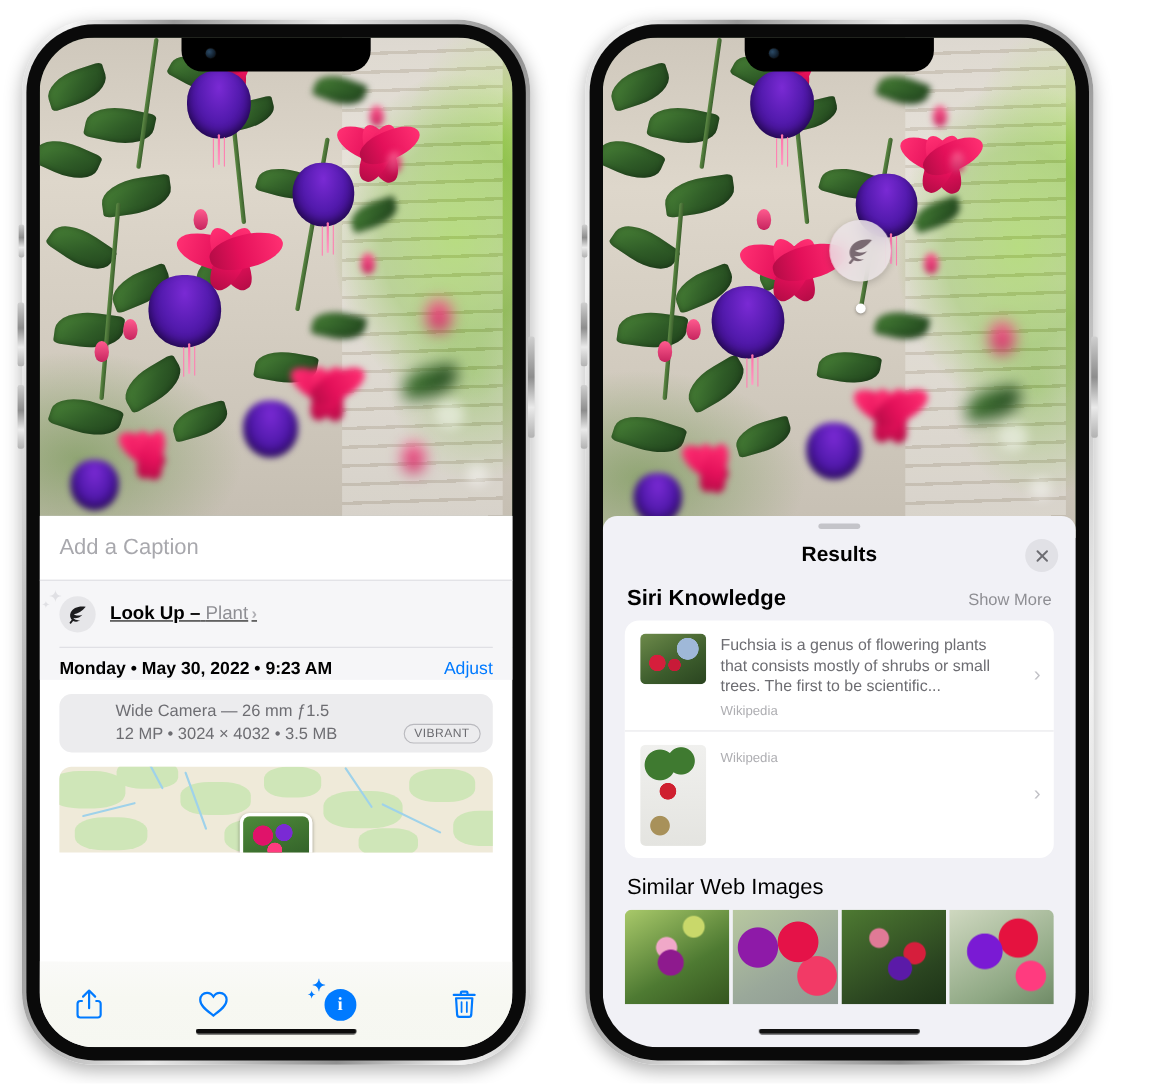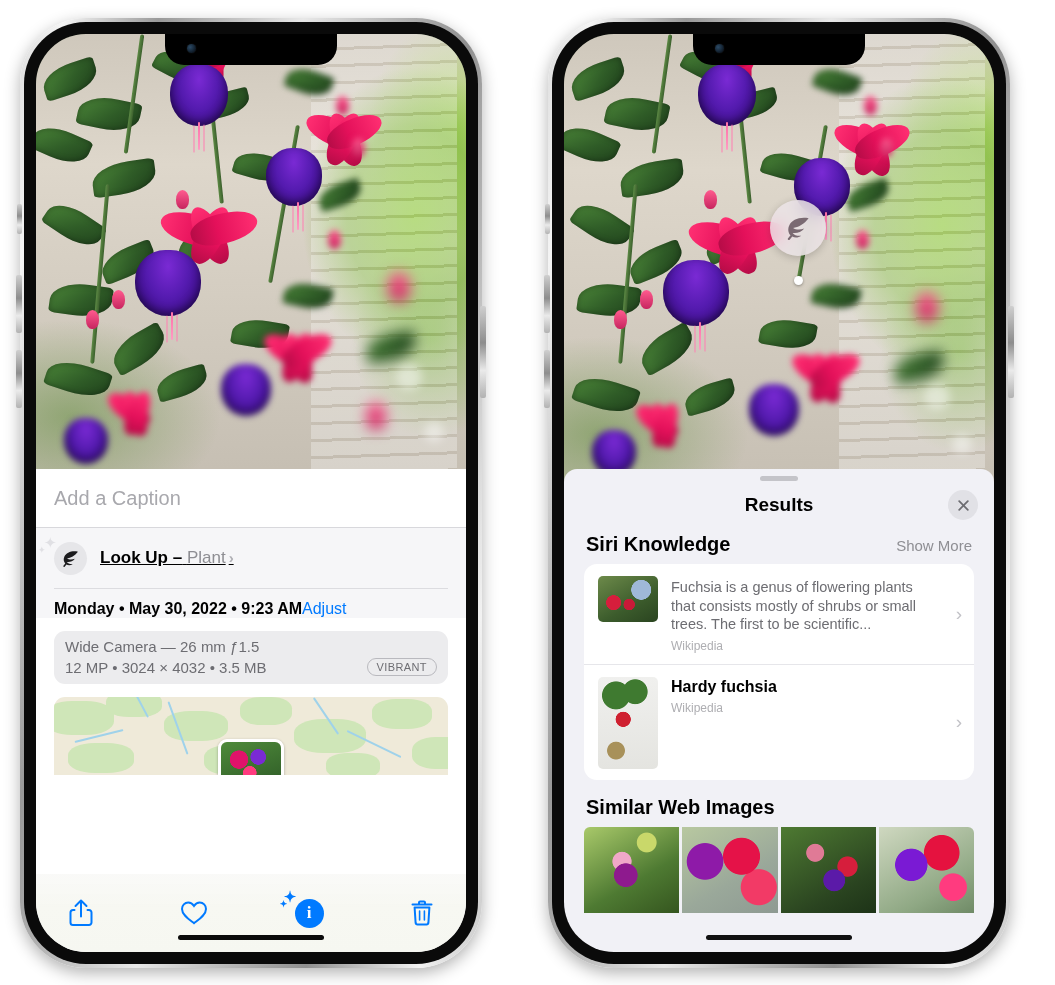--- a/index.html
+++ b/index.html
@@ -3,21 +3,21 @@
 <meta charset="utf-8">
 <style>
   html,body{margin:0;padding:0;background:#ffffff;}
   body{width:1055px;height:985px;font-family:"Liberation Sans",sans-serif;
        -webkit-font-smoothing:antialiased;overflow:hidden;}
   .stage{position:relative;width:1055px;height:985px;}
 
   
   .phone{position:absolute;top:18px;width:462px;height:950px;}
   .phone.left{left:20px;}
-  .phone.right{left:548px;}
+  .phone.right{left:532px;}
   .frame-outer{position:absolute;inset:0;border-radius:66px;
        background:linear-gradient(100deg,#dcdcdc 0%,#f4f4f4 7%,#9a9a9a 22%,#e8e8e8 45%,#8f8f8f 72%,#f2f2f2 90%,#c9c9c9 100%);
        box-shadow:0 5px 16px rgba(0,0,0,.30);}
   .frame-inner{position:absolute;left:4px;top:4px;right:4px;bottom:4px;
        border-radius:62px;background:#0a0a0a;}
   .screen{position:absolute;left:16px;top:16px;right:16px;bottom:16px;
        border-radius:50px;overflow:hidden;background:#000;}
   .notch{position:absolute;left:50%;transform:translateX(-50%);top:0;
        width:172px;height:31px;background:#000;border-radius:0 0 19px 19px;z-index:40;}
   .notch .cam{position:absolute;left:22px;top:10px;width:9px;height:9px;border-radius:50%;
@@ -86,38 +86,38 @@
        display:flex;align-items:center;justify-content:center;flex:0 0 auto;}
   .leaf-badge svg{width:21px;height:21px;}
   .spark{position:absolute;color:#e0e0e4;line-height:1;}
   .spark.a{left:-10px;top:-7px;font-size:15px;}
   .spark.b{left:-16px;top:4px;font-size:9px;}
   .lookup-txt{font-size:17px;color:#000;font-weight:700;}
   .lookup-txt .sub{font-weight:400;color:#8e8e93;}
   .chev{color:#b0b0b5;font-size:15px;margin-left:3px;}
 
   .meta-block{background:#f6f6f8;padding:11px 18px 0;}
-  .meta-line1{display:flex;align-items:baseline;}
+  .meta-line1{display:flex;align-items:baseline;justify-content:space-between;}
   .meta-date{font-size:16px;color:#000;font-weight:700;}
   .adjust{font-size:16px;color:#007aff;}
   .meta-line2{display:flex;align-items:center;gap:8px;margin-top:6px;}
   .meta-file{font-size:16px;color:#8e8e93;}
   .cloudslash{width:22px;height:16px;}
 
   .cam-card{margin:13px 18px 0;background:#ececee;border-radius:11px;overflow:hidden;}
   .cam-head{display:flex;align-items:center;justify-content:space-between;
        padding:8px 11px;background:#e2e2e5;}
   .cam-model{font-size:15px;color:#111;font-weight:700;}
   .cam-head-right{display:flex;align-items:center;gap:8px;}
   .jpeg{background:#b7b7bc;color:#fff;font-size:11px;font-weight:700;
        padding:2px 6px;border-radius:4px;letter-spacing:.3px;}
   .aperture{width:19px;height:19px;border-radius:50%;border:1.6px solid #b0b0b5;
        display:flex;align-items:center;justify-content:center;}
   .aperture i{display:block;width:8px;height:8px;border-radius:50%;border:2px solid #9a9aa0;}
-  .cam-body{padding:7px 11px 8px;}
+  .cam-body{padding:7px 11px 8px;margin-left:40px;}
   .cam-l1{font-size:15px;color:#6d6d72;}
   .cam-l2row{display:flex;align-items:center;justify-content:space-between;margin-top:3px;}
   .cam-l2{font-size:15px;color:#6d6d72;}
   .vibrant{font-size:11px;color:#6d6d72;border:1px solid #b9b9be;border-radius:9px;
        padding:2px 9px;letter-spacing:.4px;}
   .cam-foot{display:flex;align-items:center;border-top:.5px solid #d5d5da;
        padding:6px 11px;}
   .cam-foot span{flex:1;text-align:center;font-size:13px;color:#8a8a8f;}
   .cam-foot span:first-child{text-align:left;}
   .cam-foot span:last-child{text-align:right;}
@@ -168,21 +168,21 @@
   .k-item{display:flex;align-items:flex-start;gap:13px;padding:12px 14px 11px;position:relative;}
   .k-item + .k-item{border-top:.5px solid #e6e6ea;}
   .k-thumb{flex:0 0 auto;width:60px;height:46px;border-radius:5px;overflow:hidden;position:relative;}
   .k-thumb.tall{height:92px;}
   .k-txt{flex:1;min-width:0;padding-right:22px;}
   .k-name{font-size:16px;font-weight:700;color:#000;line-height:1.2;}
   .k-desc{font-size:14.5px;color:#6d6d72;line-height:1.28;margin-top:2px;}
   .k-src{font-size:12px;color:#aeaeb2;margin-top:5px;}
   .k-chev{position:absolute;right:12px;top:50%;transform:translateY(-50%);
        color:#c2c2c7;font-size:19px;}
-  .sec-title2{font-size:20px;font-weight:700;color:#000;padding:16px 22px 8px;}
+  .sec-title2{font-size:20px;font-weight:400;color:#000;padding:16px 22px 8px;}
   .web-strip{display:flex;gap:3px;padding:0 20px;}
   .web-thumb{flex:1;height:86px;border-radius:0;overflow:hidden;position:relative;}
   .web-thumb:first-child{border-radius:6px 0 0 0;}
   .web-thumb:last-child{border-radius:0 6px 0 0;}
 </style>
 </head>
 <body>
 
 <div class="stage">
 
@@ -530,21 +530,20 @@
           <div class="k-item">
             <span class="k-thumb tall">
               <span style="position:absolute;inset:0;background:
                  radial-gradient(circle at 30% 20%,#3f7a30 0 16%,transparent 17%),
                  radial-gradient(circle at 62% 16%,#3f7a30 0 14%,transparent 15%),
                  radial-gradient(circle at 42% 46%,#cf2030 0 12%,transparent 13%),
                  radial-gradient(circle at 30% 80%,#a8915a 0 10%,transparent 11%),
                  linear-gradient(180deg,#f0f0ee,#e4e4e0);"></span>
             </span>
             <span class="k-txt">
-              <span class="k-name" style="display:block">Hardy fuchsia</span>
               <span class="k-src" style="display:block">Wikipedia</span>
             </span>
             <span class="k-chev">›</span>
           </div>
         </div>
 
         <div class="sec-title2">Similar Web Images</div>
 
         <div class="web-strip">
           <span class="web-thumb">

